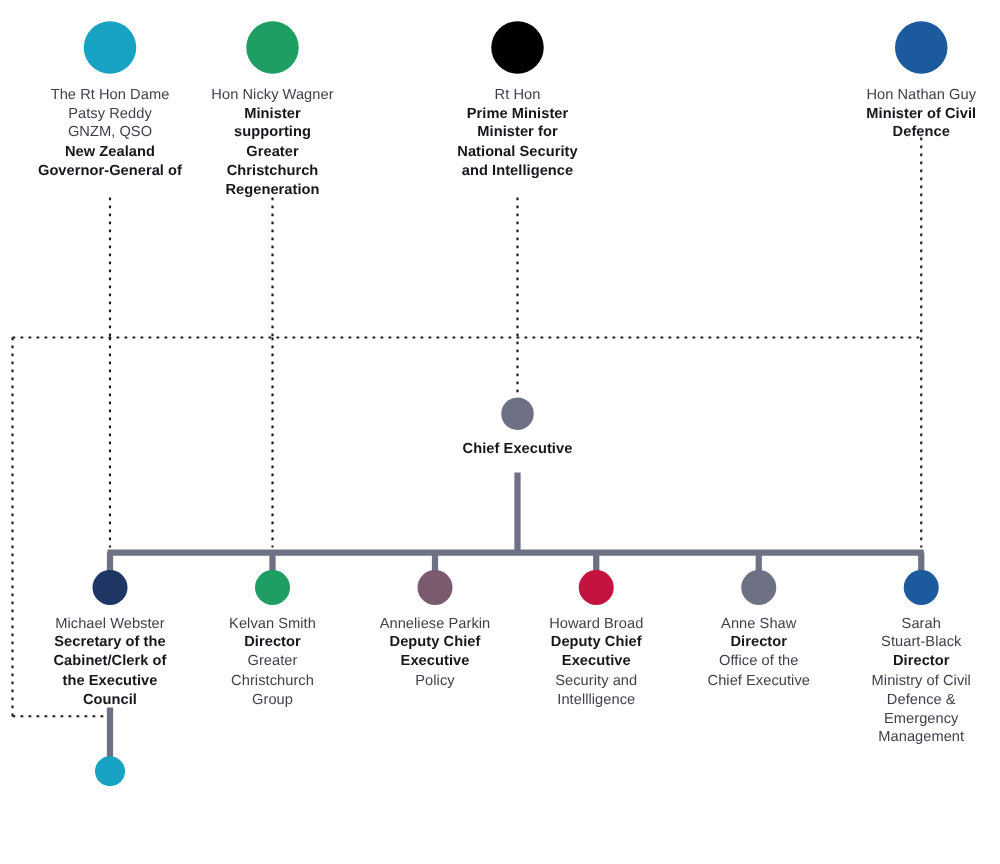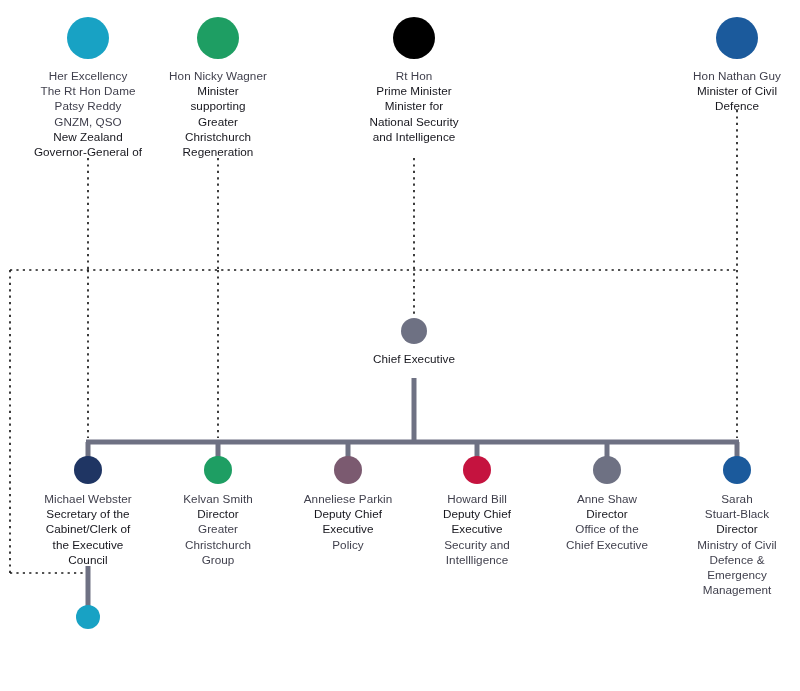--- a/index.html
+++ b/index.html
@@ -42,21 +42,21 @@
     font-size: 11.7px;
     line-height: 15.2px;
     color: #3f3f4c;
     letter-spacing: 0.05px;
   }
   .node-label .ln {
     display: block;
     white-space: nowrap;
   }
   .node-label .ln.b {
-    font-weight: normal;
+    font-weight: bold;
     color: #16161d;
   }
 </style>
 </head>
 <body>
 
 <div id="chart-root">
 
   <svg id="connector-layer" viewBox="0 0 800 691" width="800" height="691" xmlns="http://www.w3.org/2000/svg">
 
@@ -83,21 +83,20 @@
     <line x1="477" y1="442" x2="477" y2="470" stroke="#6e7183" stroke-width="5" stroke-linecap="butt"></line>
     <line x1="607" y1="442" x2="607" y2="470" stroke="#6e7183" stroke-width="5" stroke-linecap="butt"></line>
     <line x1="737" y1="442" x2="737" y2="470" stroke="#6e7183" stroke-width="5" stroke-linecap="butt"></line>
 
     <line x1="88" y1="566" x2="88" y2="618" stroke="#6e7183" stroke-width="5" stroke-linecap="butt"></line>
   </svg>
 
   <div class="node" style="left:0px; top:17px; width:176px;">
     <span class="node-dot" style="width:42px;height:42px;background:#18a2c4;"></span>
     <div class="node-label">
-      <span class="ln">Her Excellency</span>
       <span class="ln">The Rt Hon Dame</span>
       <span class="ln">Patsy Reddy</span>
       <span class="ln">GNZM, QSO</span>
       <span class="ln b">New Zealand</span>
       <span class="ln b">Governor-General of</span>
     </div>
   </div>
 
   <div class="node" style="left:153px; top:17px; width:130px;">
     <span class="node-dot" style="width:42px;height:42px;background:#1e9e63;"></span>
@@ -166,21 +165,21 @@
       <span class="ln">Anneliese Parkin</span>
       <span class="ln b">Deputy Chief</span>
       <span class="ln b">Executive</span>
       <span class="ln">Policy</span>
     </div>
   </div>
 
   <div class="node" style="left:417px; top:456px; width:120px;">
     <span class="node-dot" style="width:28px;height:28px;background:#c5133f;"></span>
     <div class="node-label" style="margin-top:7px;">
-      <span class="ln">Howard Bill</span>
+      <span class="ln">Howard Broad</span>
       <span class="ln b">Deputy Chief</span>
       <span class="ln b">Executive</span>
       <span class="ln">Security and</span>
       <span class="ln">Intellligence</span>
     </div>
   </div>
 
   <div class="node" style="left:542px; top:456px; width:130px;">
     <span class="node-dot" style="width:28px;height:28px;background:#6e7183;"></span>
     <div class="node-label" style="margin-top:7px;">

